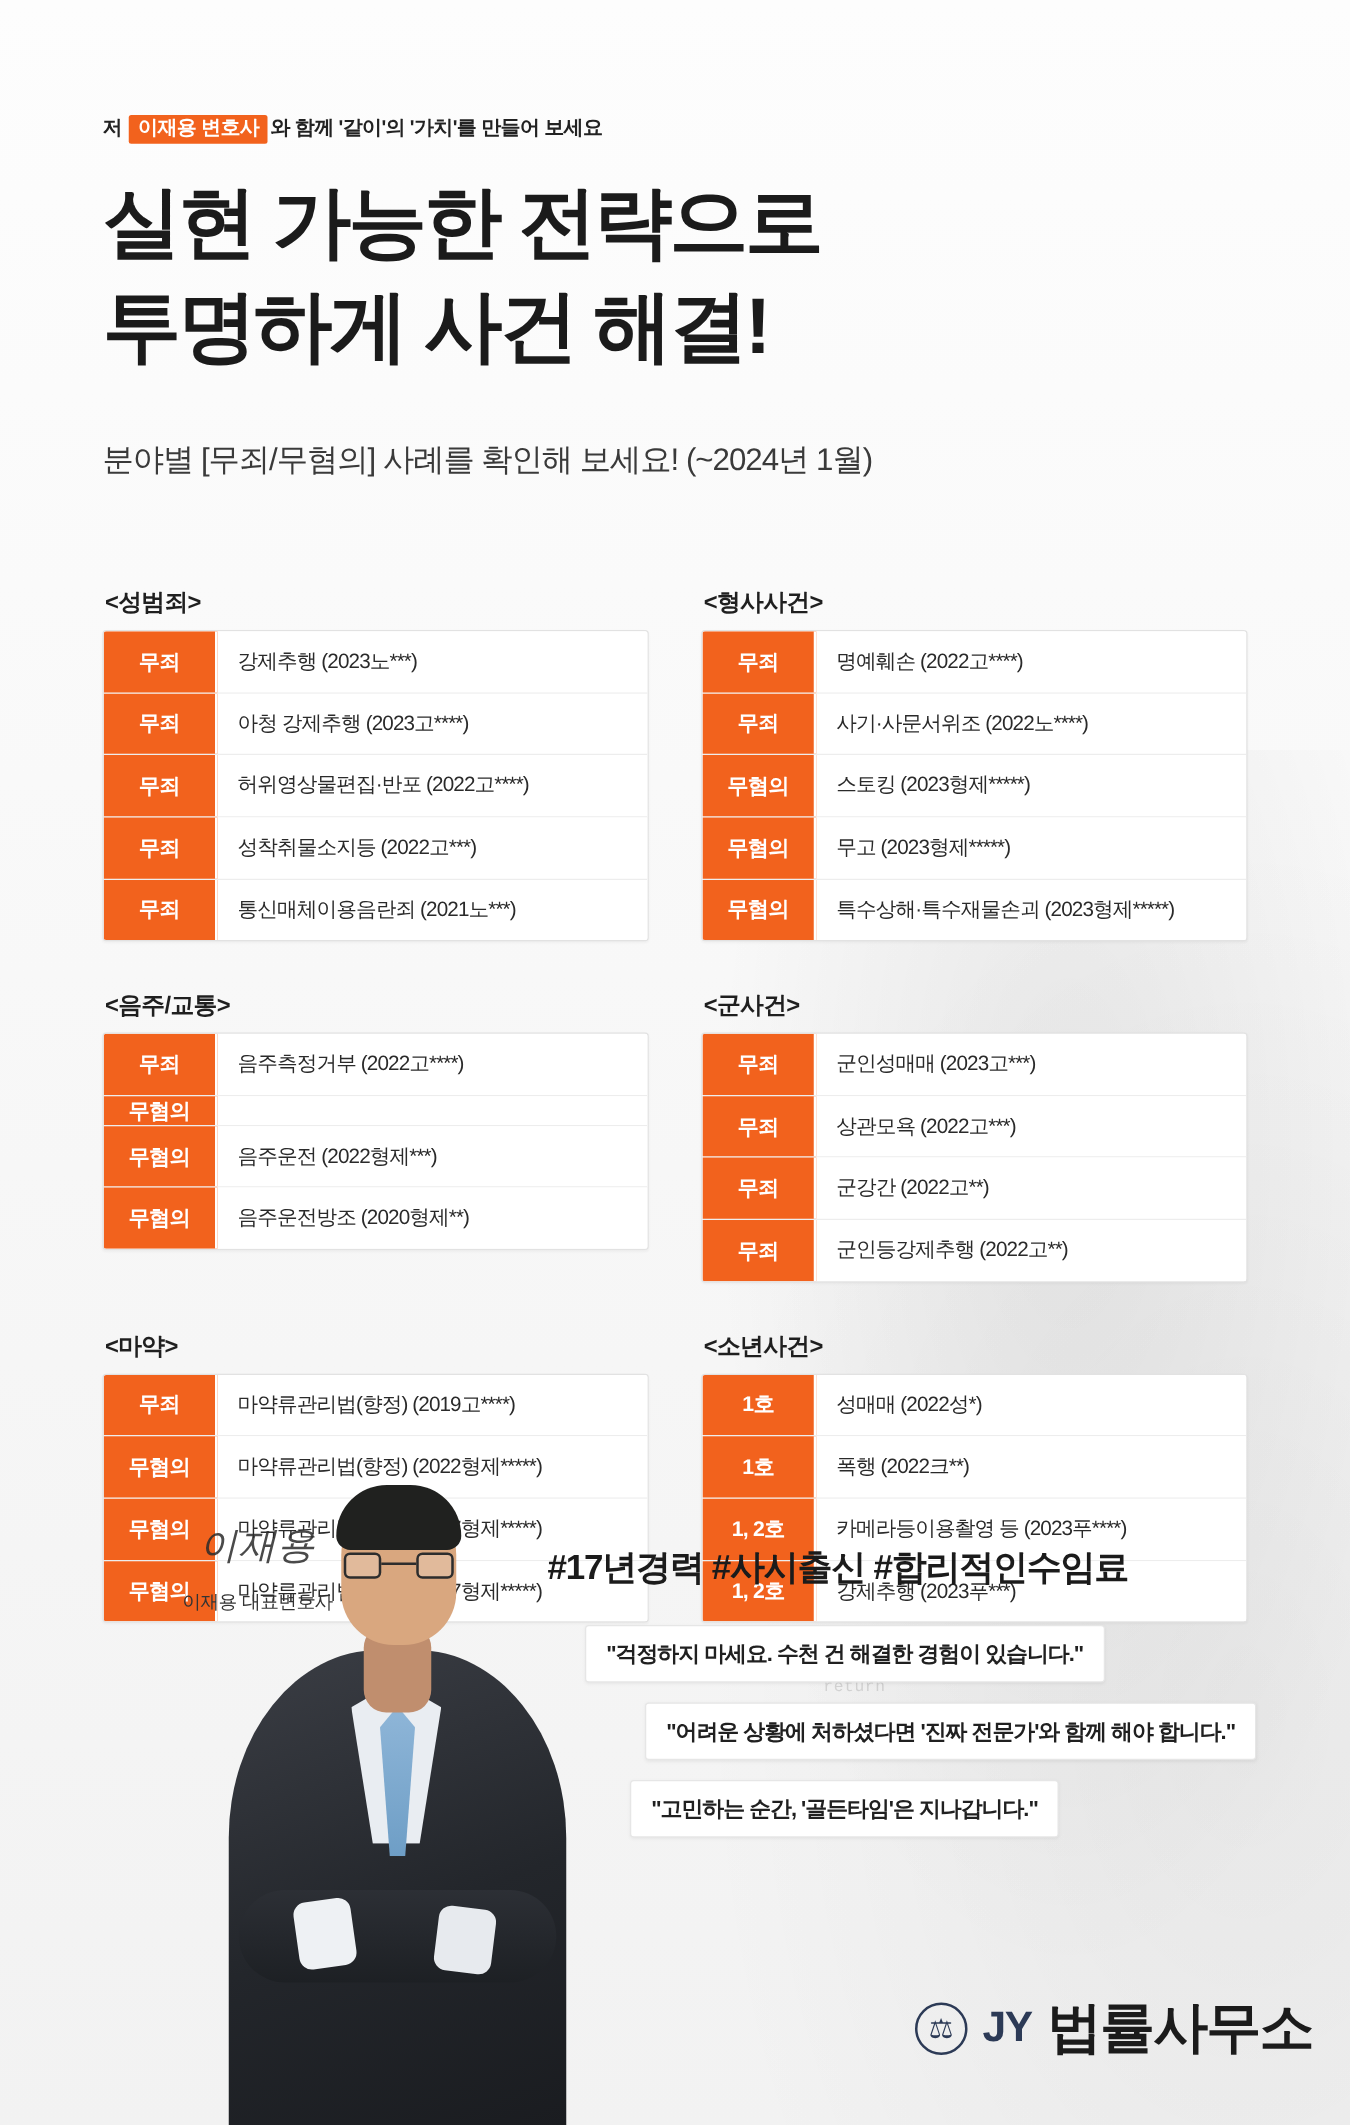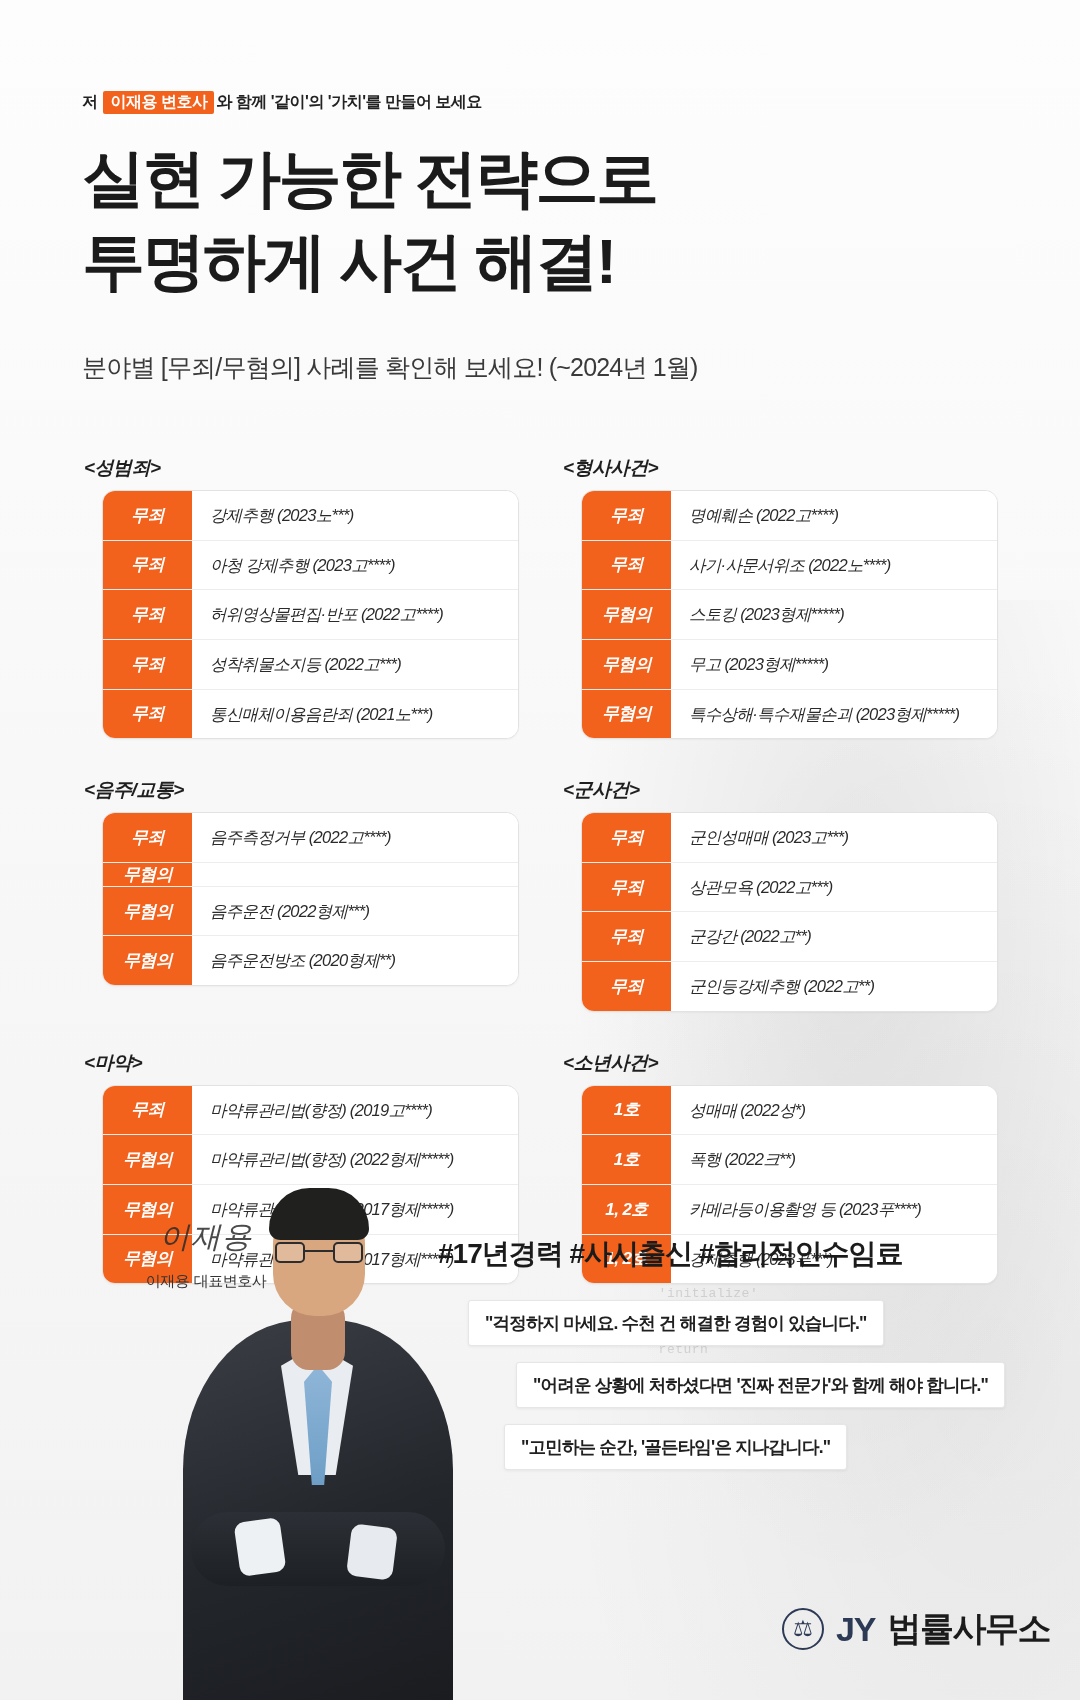--- a/index.html
+++ b/index.html
@@ -68,43 +68,41 @@
     margin-top: 48px;
     font-size: 25px;
     font-weight: 500;
     color: #3a3a3a;
     letter-spacing: -0.8px;
   }
 
   
   .tables {
     position: absolute;
-    left: 82px; top: 455px;
+    left: 82px; top: 469px;
     width: 916px;
     display: grid;
     grid-template-columns: 437px 437px;
     column-gap: 42px;
     row-gap: 38px;
-    font-style: italic;
   }
   .group-title {
     font-size: 19px;
     font-weight: 700;
     color: #1f1f1f;
     letter-spacing: -0.5px;
     margin-left: 2px;
     margin-bottom: 9px;
   }
   .table {
     border: 1px solid #e2e2e2;
-    border-radius: 13px;
+    border-radius: 3px;
     overflow: hidden;
     background: #fff;
     box-shadow: 0 1px 2px rgba(0,0,0,0.04);
-    margin-left: 20px;
   }
   .trow {
     display: flex;
     align-items: stretch;
     border-bottom: 1px solid #ededed;
     background: #fff;
   }
   .trow:last-child { border-bottom: none; }
   .tag {
     flex: 0 0 91px;
@@ -294,21 +292,21 @@
     font-size: 22px;
     line-height: 1;
   }
   .brand-jy {
     font-size: 34px;
     font-weight: 800;
     color: #2c3a56;
     letter-spacing: -1px;
   }
   .brand-name {
-    font-size: 34px;
+    font-size: 44px;
     font-weight: 800;
     color: #1b1b1b;
     letter-spacing: -1.5px;
   }
 </style>
 </head>
 <body>
 
 <div class="page">
 

